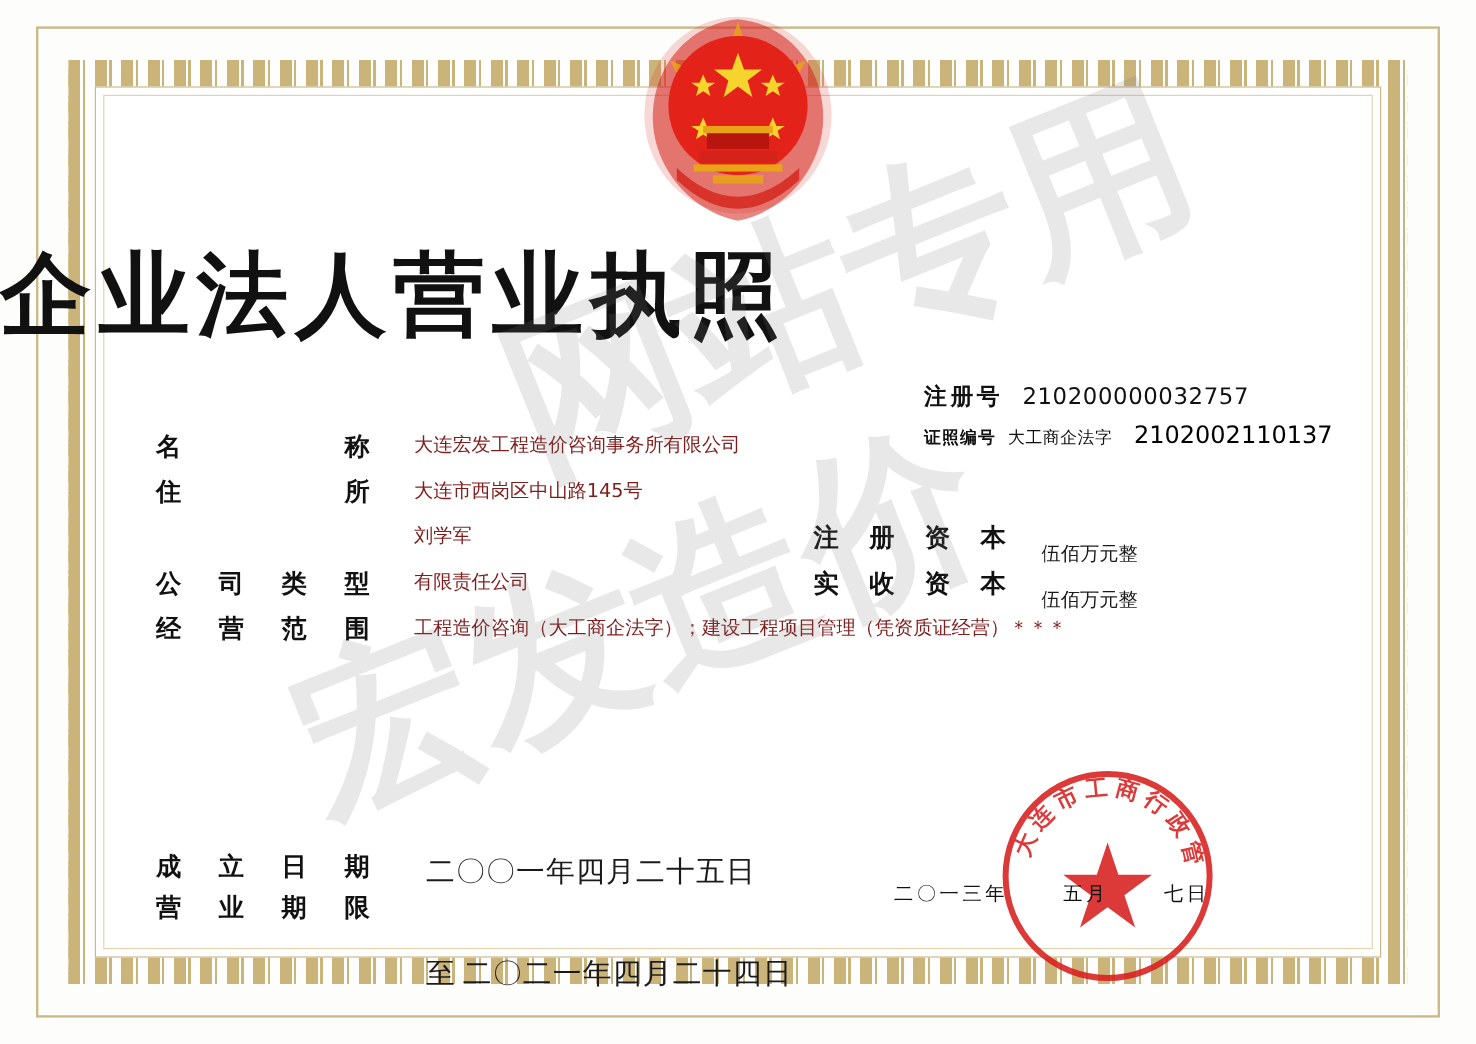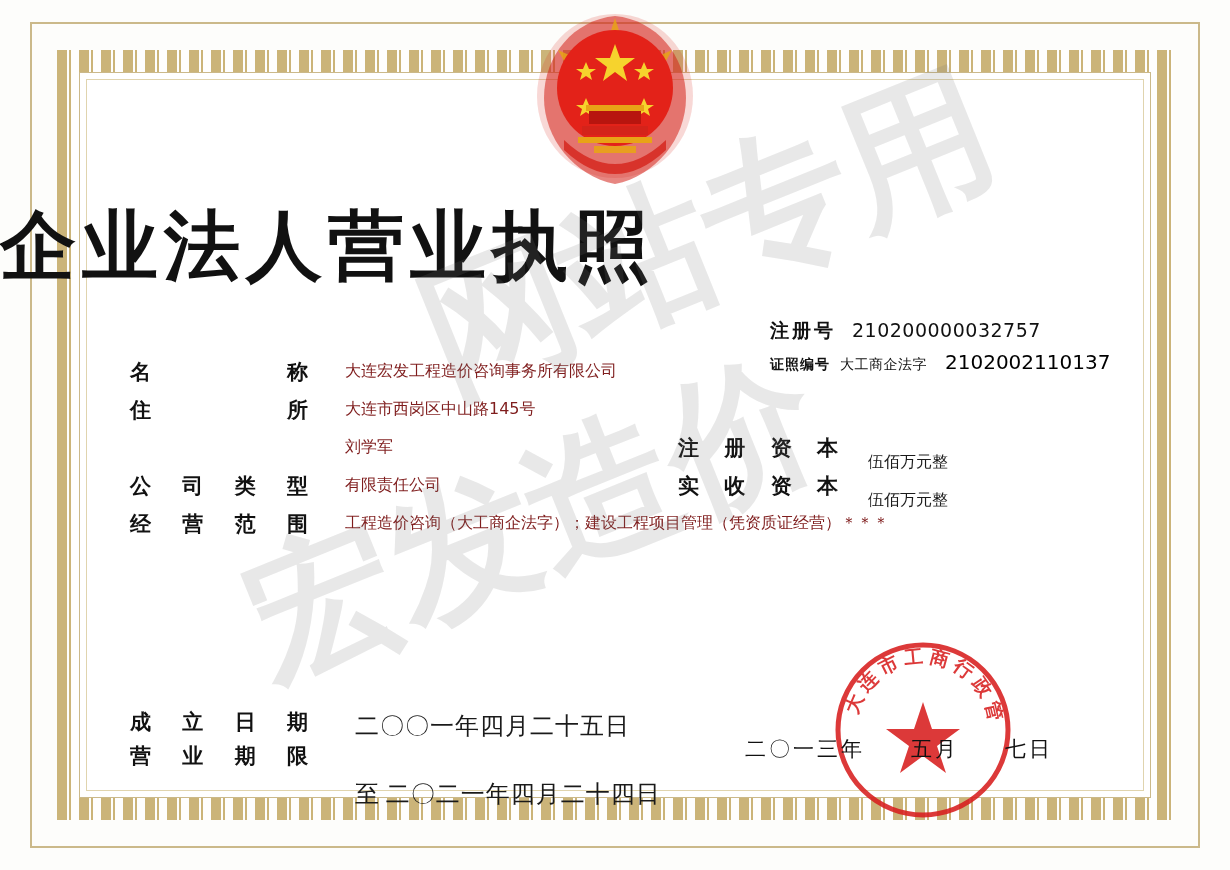--- a/index.html
+++ b/index.html
@@ -192,28 +192,28 @@
     font-size: 24px;
     color: #1a1a1a;
     letter-spacing: 1px;
     white-space: nowrap;
   }
   .d-prefix {
     display: inline-block;
     width: 22px;
   }
   .d-row2 .d-value { left: 225px; }
-  .d-row3 .d-value { left: 225px; }
+  .d-row3 .d-value { left: 225px; margin-top: 17px; }
 
   
   .issue-date {
     position: absolute;
     left: 745px; top: 735px;
     font-family: "DejaVu Sans", sans-serif;
-    font-size: 21px;
+    font-size: 16px;
     color: #111;
     letter-spacing: 3px;
     white-space: nowrap;
     z-index: 6;
   }
   .issue-date .gap { display: inline-block; width: 46px; }
 
   
   .seal {
     position: absolute;

